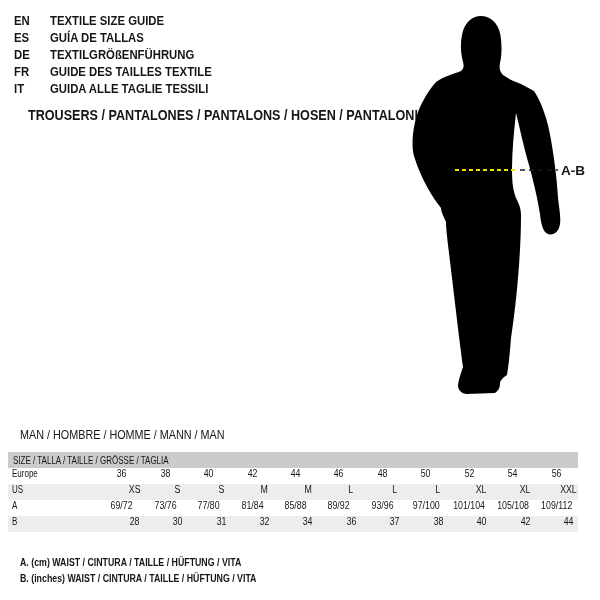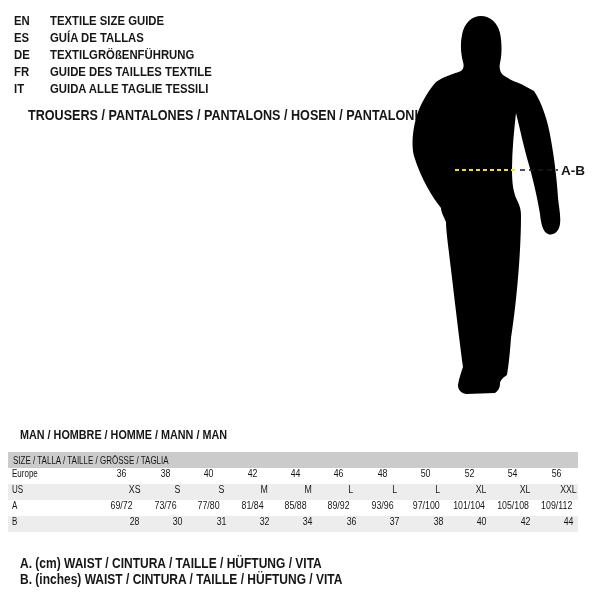--- a/index.html
+++ b/index.html
@@ -15,30 +15,30 @@
   .lang-block{position:absolute;left:14px;top:12px;}
   .lang-row{display:flex;height:17px;align-items:center;font-size:13.5px;font-weight:bold;}
   .lang-code{width:36px;}
 
   .garment-line{position:absolute;left:28px;top:106px;font-size:15px;font-weight:bold;}
 
   .figure-wrap{position:absolute;left:408px;top:12px;width:187px;height:390px;}
   .figure-wrap svg{display:block;width:187px;height:390px;}
   .figure-wrap text{font-family:"Liberation Sans",sans-serif;font-weight:bold;}
 
-  .section-title{position:absolute;left:20px;top:427px;font-size:13.5px;font-weight:bold;}
+  .section-title{position:absolute;left:20px;top:427px;font-size:13.5px;font-weight:normal;}
 
   .size-table{position:absolute;left:8px;top:452px;width:570px;font-size:10px;}
   .t-header{height:16px;background:#cbcbcb;display:flex;align-items:center;padding-left:5px;}
   .t-row{height:16px;display:flex;align-items:flex-start;}
   .t-row.alt{background:#ededed;gap:25px;}
   .t-label{width:88px;padding-left:4px;}
   .t-cell{flex:1;text-align:center;}
 
-  .footnotes{position:absolute;left:20px;top:554px;font-size:15px;font-weight:bold;}
+  .footnotes{position:absolute;left:20px;top:554px;font-size:11px;font-weight:bold;}
   .footnote-line{height:16px;display:flex;align-items:center;}
 </style>
 </head>
 <body>
 
 <div class="canvas">
 
   <div class="lang-block">
     <div class="lang-row">
       <span class="lang-code"><span class="cond">EN</span></span>

